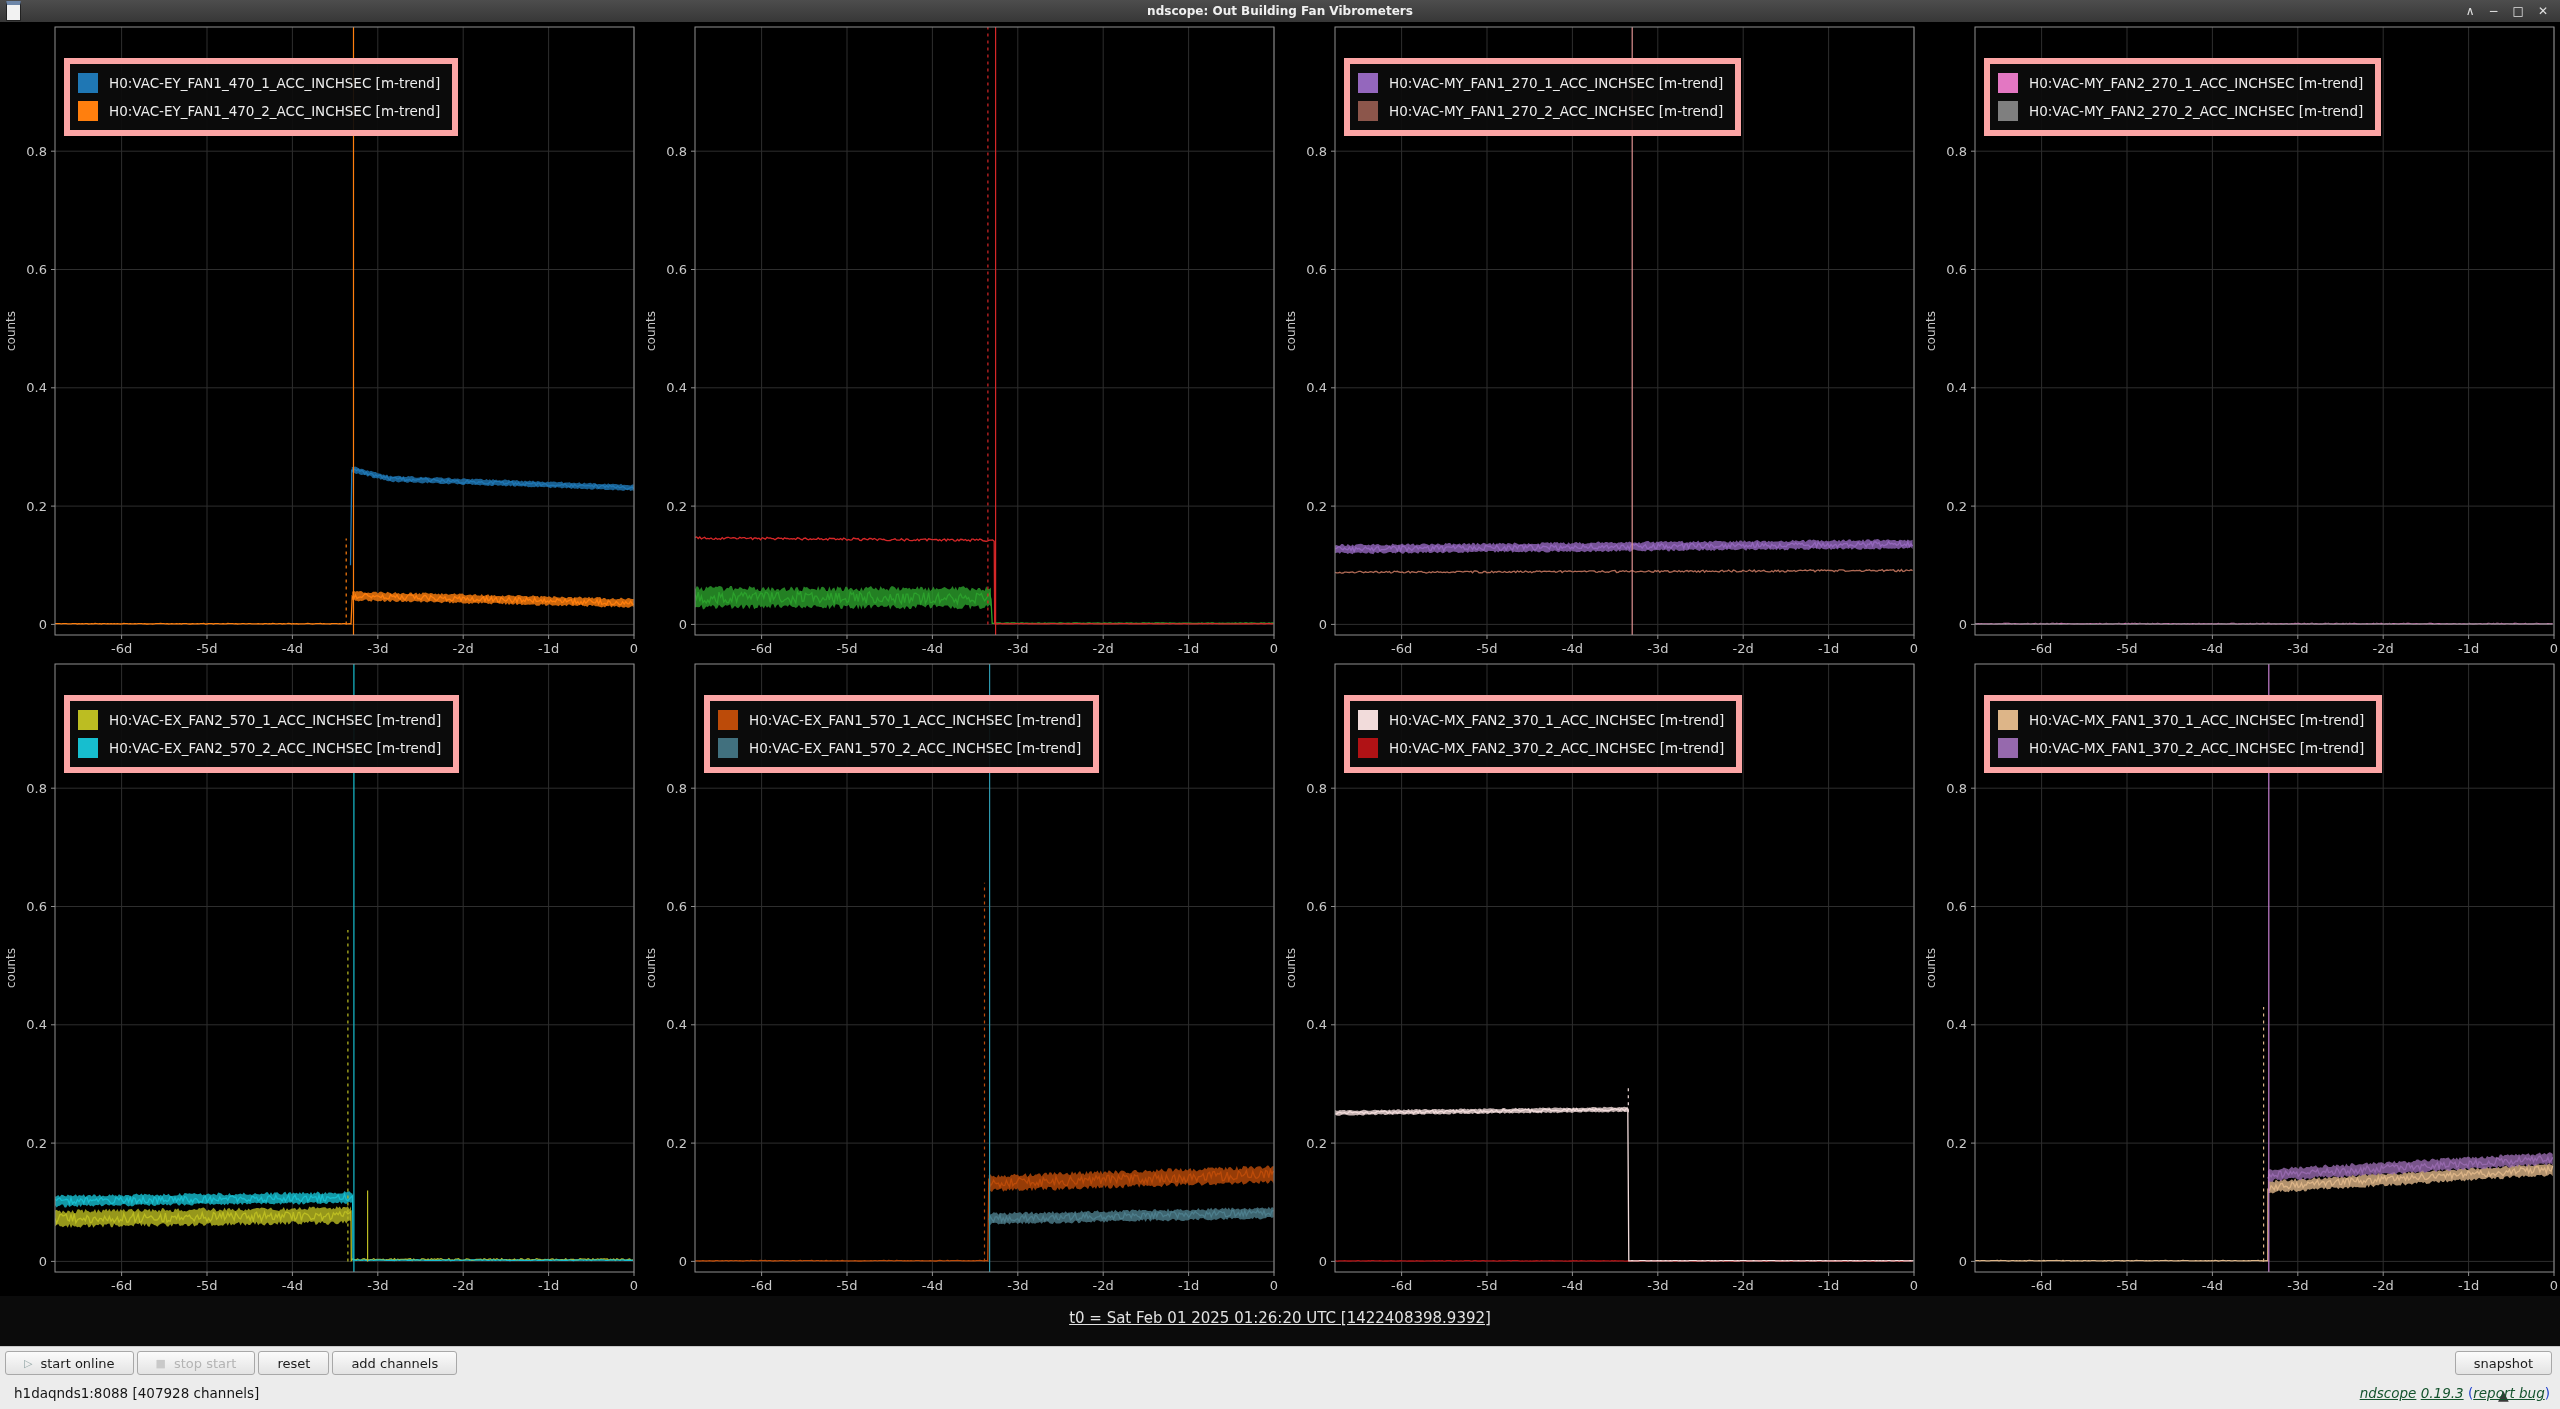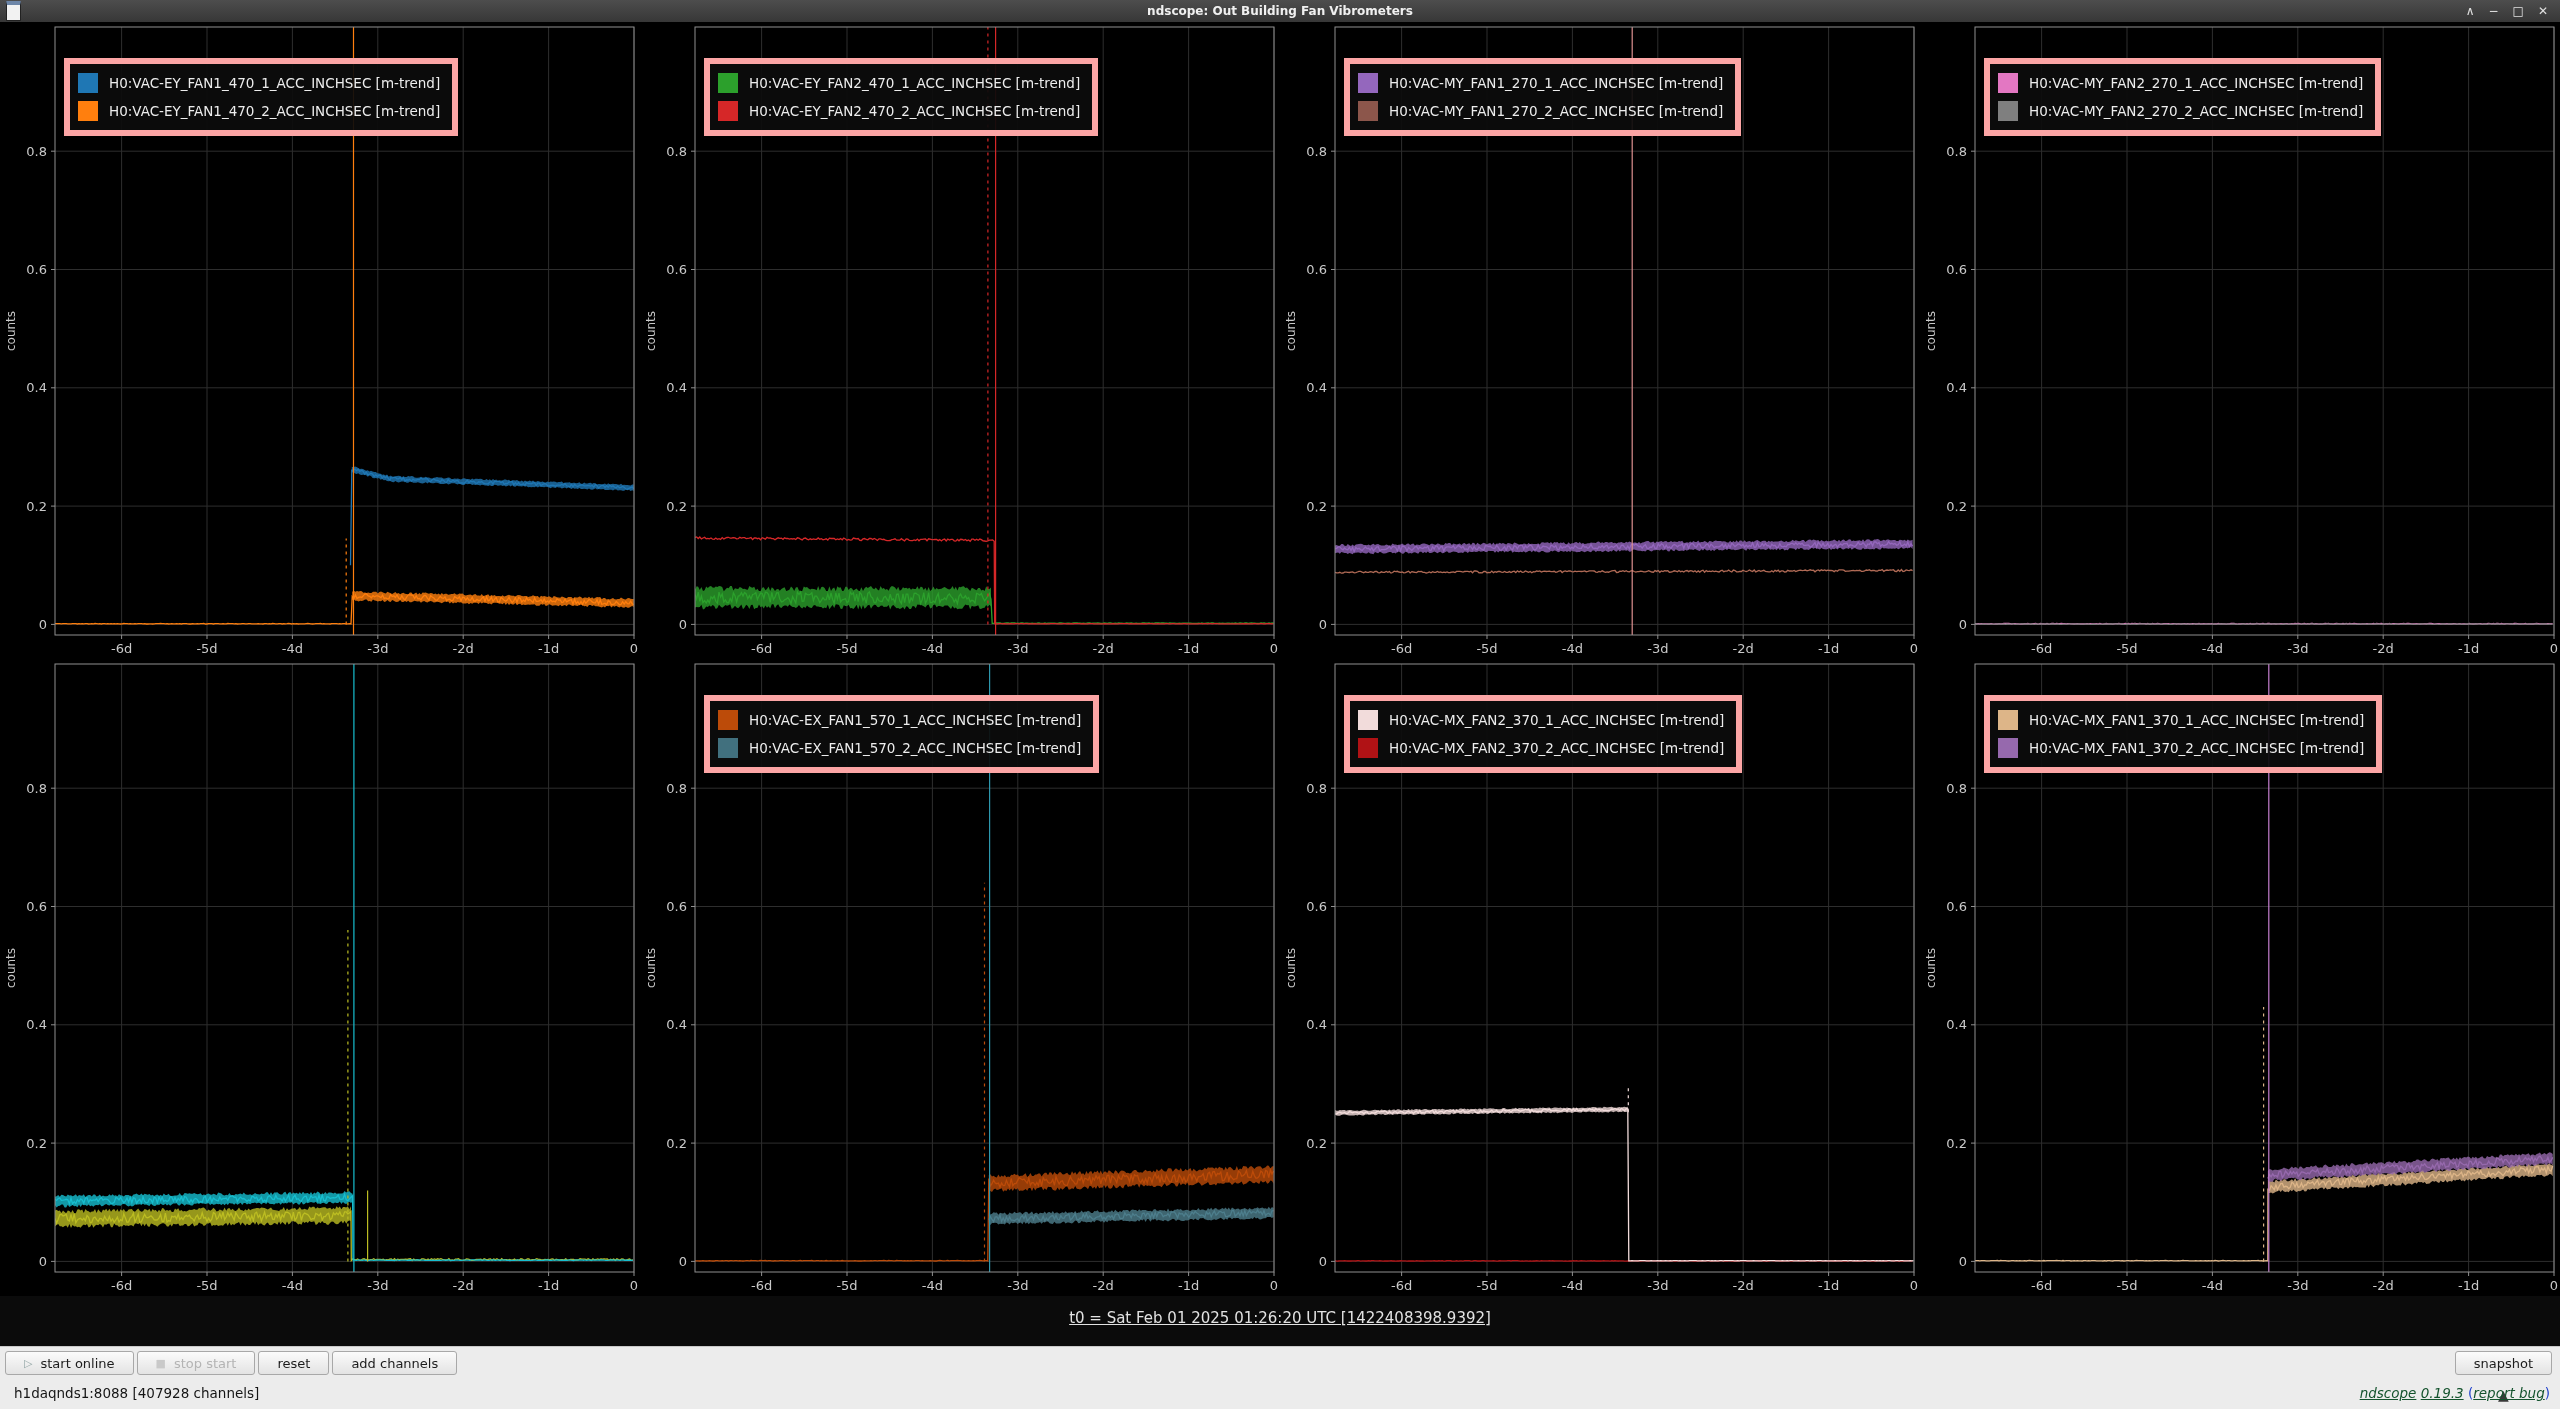--- a/index.html
+++ b/index.html
@@ -200,30 +200,20 @@
           <line x1="51" y1="484.1" x2="55" y2="484.1" stroke="#8f8f8f"></line>
           <text x="47" y="488.6" fill="#c9c9c9" font-size="13" text-anchor="end" font-family="DejaVu Sans, sans-serif">0.2</text>
           <line x1="51" y1="365.8" x2="55" y2="365.8" stroke="#8f8f8f"></line>
           <text x="47" y="370.3" fill="#c9c9c9" font-size="13" text-anchor="end" font-family="DejaVu Sans, sans-serif">0.4</text>
           <line x1="51" y1="247.5" x2="55" y2="247.5" stroke="#8f8f8f"></line>
           <text x="47" y="252" fill="#c9c9c9" font-size="13" text-anchor="end" font-family="DejaVu Sans, sans-serif">0.6</text>
           <line x1="51" y1="129.2" x2="55" y2="129.2" stroke="#8f8f8f"></line>
           <text x="47" y="133.7" fill="#c9c9c9" font-size="13" text-anchor="end" font-family="DejaVu Sans, sans-serif">0.8</text>
           <text x="15" y="309" fill="#c9c9c9" font-size="12" text-anchor="middle" font-family="DejaVu Sans, sans-serif" transform="rotate(-90 15 309)">counts</text>
         </svg>
-        <div class="legend">
-          <div class="legend-row">
-            <span class="legend-swatch" style="background: rgb(44, 160, 44);"></span>
-            <span class="legend-label">H0:VAC-EY_FAN2_470_1_ACC_INCHSEC [m-trend]</span>
-          </div>
-          <div class="legend-row">
-            <span class="legend-swatch" style="background: rgb(214, 39, 40);"></span>
-            <span class="legend-label">H0:VAC-EY_FAN2_470_2_ACC_INCHSEC [m-trend]</span>
-          </div>
-        </div>
       </div>
       <div class="plot-cell">
         <svg width="640" height="637">
           <defs>
             <clipPath id="clip2">
               <rect x="55" y="5" width="579" height="608"></rect>
             </clipPath>
           </defs>
           <rect x="0" y="0" width="640" height="637" fill="#000"></rect>
           <line x1="121.6" y1="5" x2="121.6" y2="613" stroke="#2e2e2e" stroke-width="1"></line>
@@ -393,20 +383,30 @@
           <line x1="51" y1="484.1" x2="55" y2="484.1" stroke="#8f8f8f"></line>
           <text x="47" y="488.6" fill="#c9c9c9" font-size="13" text-anchor="end" font-family="DejaVu Sans, sans-serif">0.2</text>
           <line x1="51" y1="365.8" x2="55" y2="365.8" stroke="#8f8f8f"></line>
           <text x="47" y="370.3" fill="#c9c9c9" font-size="13" text-anchor="end" font-family="DejaVu Sans, sans-serif">0.4</text>
           <line x1="51" y1="247.5" x2="55" y2="247.5" stroke="#8f8f8f"></line>
           <text x="47" y="252" fill="#c9c9c9" font-size="13" text-anchor="end" font-family="DejaVu Sans, sans-serif">0.6</text>
           <line x1="51" y1="129.2" x2="55" y2="129.2" stroke="#8f8f8f"></line>
           <text x="47" y="133.7" fill="#c9c9c9" font-size="13" text-anchor="end" font-family="DejaVu Sans, sans-serif">0.8</text>
           <text x="15" y="309" fill="#c9c9c9" font-size="12" text-anchor="middle" font-family="DejaVu Sans, sans-serif" transform="rotate(-90 15 309)">counts</text>
         </svg>
+        <div class="legend">
+          <div class="legend-row">
+            <span class="legend-swatch" style="background: rgb(188, 189, 34);"></span>
+            <span class="legend-label">H0:VAC-EX_FAN2_570_1_ACC_INCHSEC [m-trend]</span>
+          </div>
+          <div class="legend-row">
+            <span class="legend-swatch" style="background: rgb(23, 190, 207);"></span>
+            <span class="legend-label">H0:VAC-EX_FAN2_570_2_ACC_INCHSEC [m-trend]</span>
+          </div>
+        </div>
       </div>
       <div class="plot-cell">
         <svg width="640" height="637">
           <defs>
             <clipPath id="clip5">
               <rect x="55" y="5" width="579" height="608"></rect>
             </clipPath>
           </defs>
           <rect x="0" y="0" width="640" height="637" fill="#000"></rect>
           <line x1="121.6" y1="5" x2="121.6" y2="613" stroke="#2e2e2e" stroke-width="1"></line>

